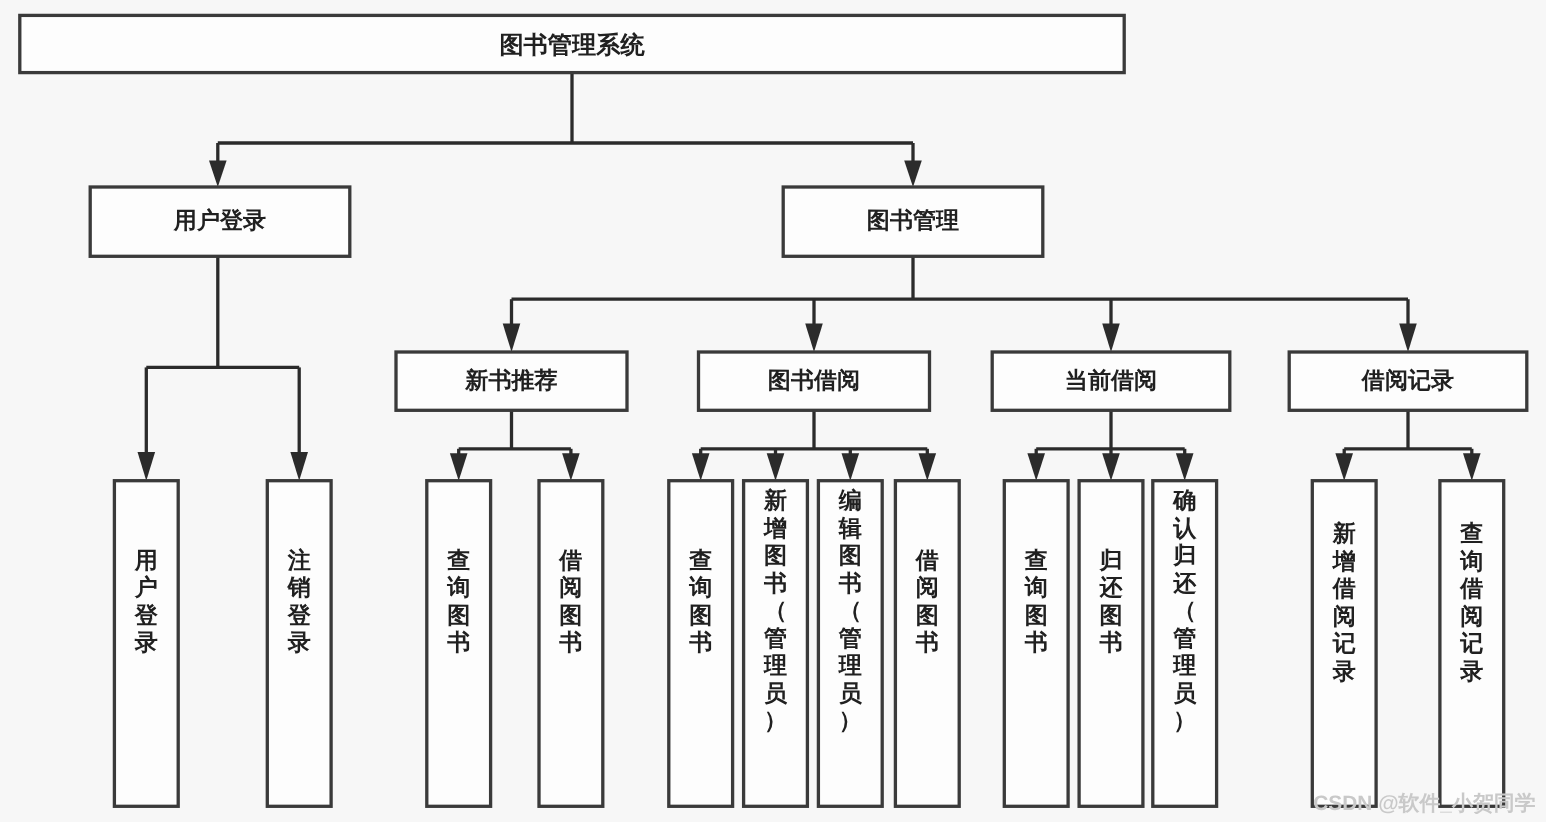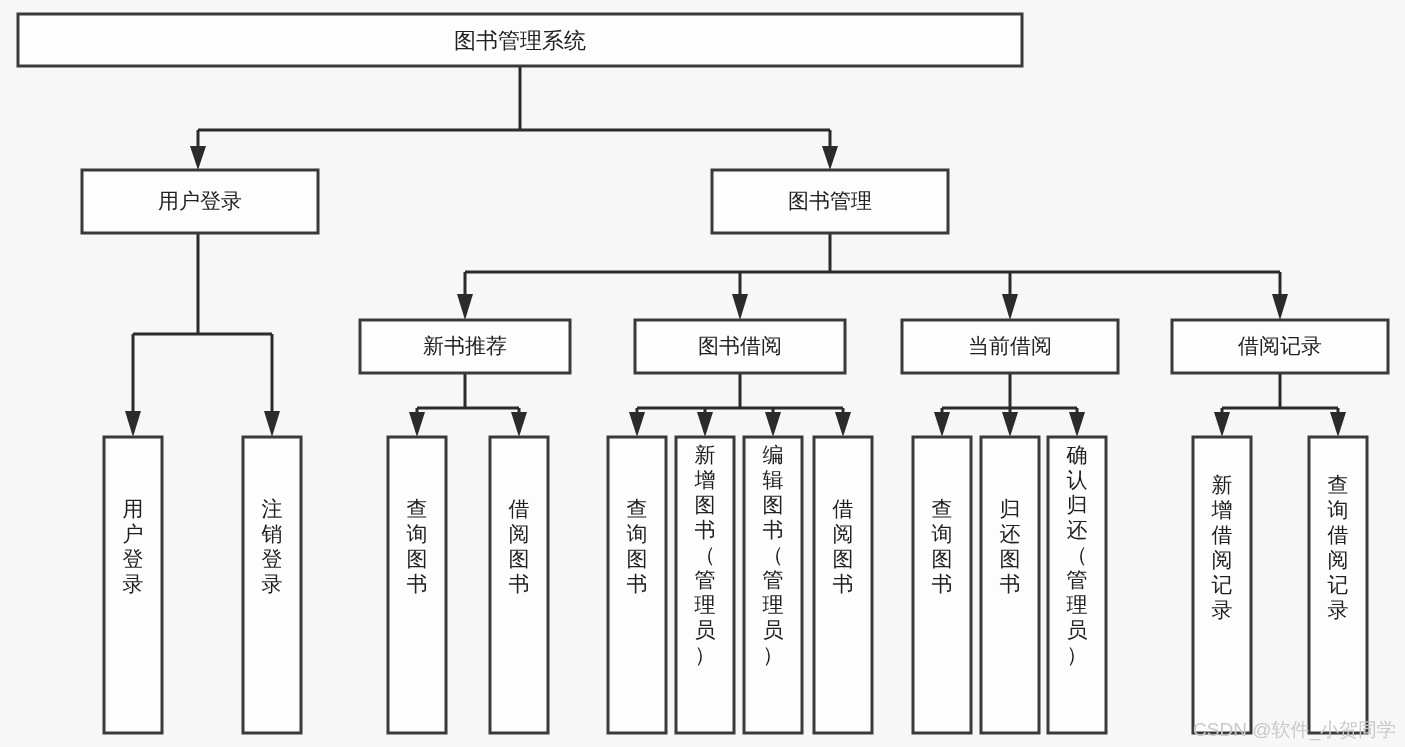--- a/index.html
+++ b/index.html
@@ -13,20 +13,21 @@
     font-family: "Liberation Sans", "DejaVu Sans", sans-serif;
     overflow: hidden;
     position: relative;
   }
   #diagram-root {
     position: absolute;
     left: 0;
     top: 0;
     width: 1130px;
     height: 747px;
+    font-weight: bold;
   }
   svg#tree-svg {
     display: block;
     width: 1405px;
     height: 747px;
     background: #f7f7f7;
   }
   .node-box {
     fill: #fdfdfd;
     stroke: #3a3a3a;

